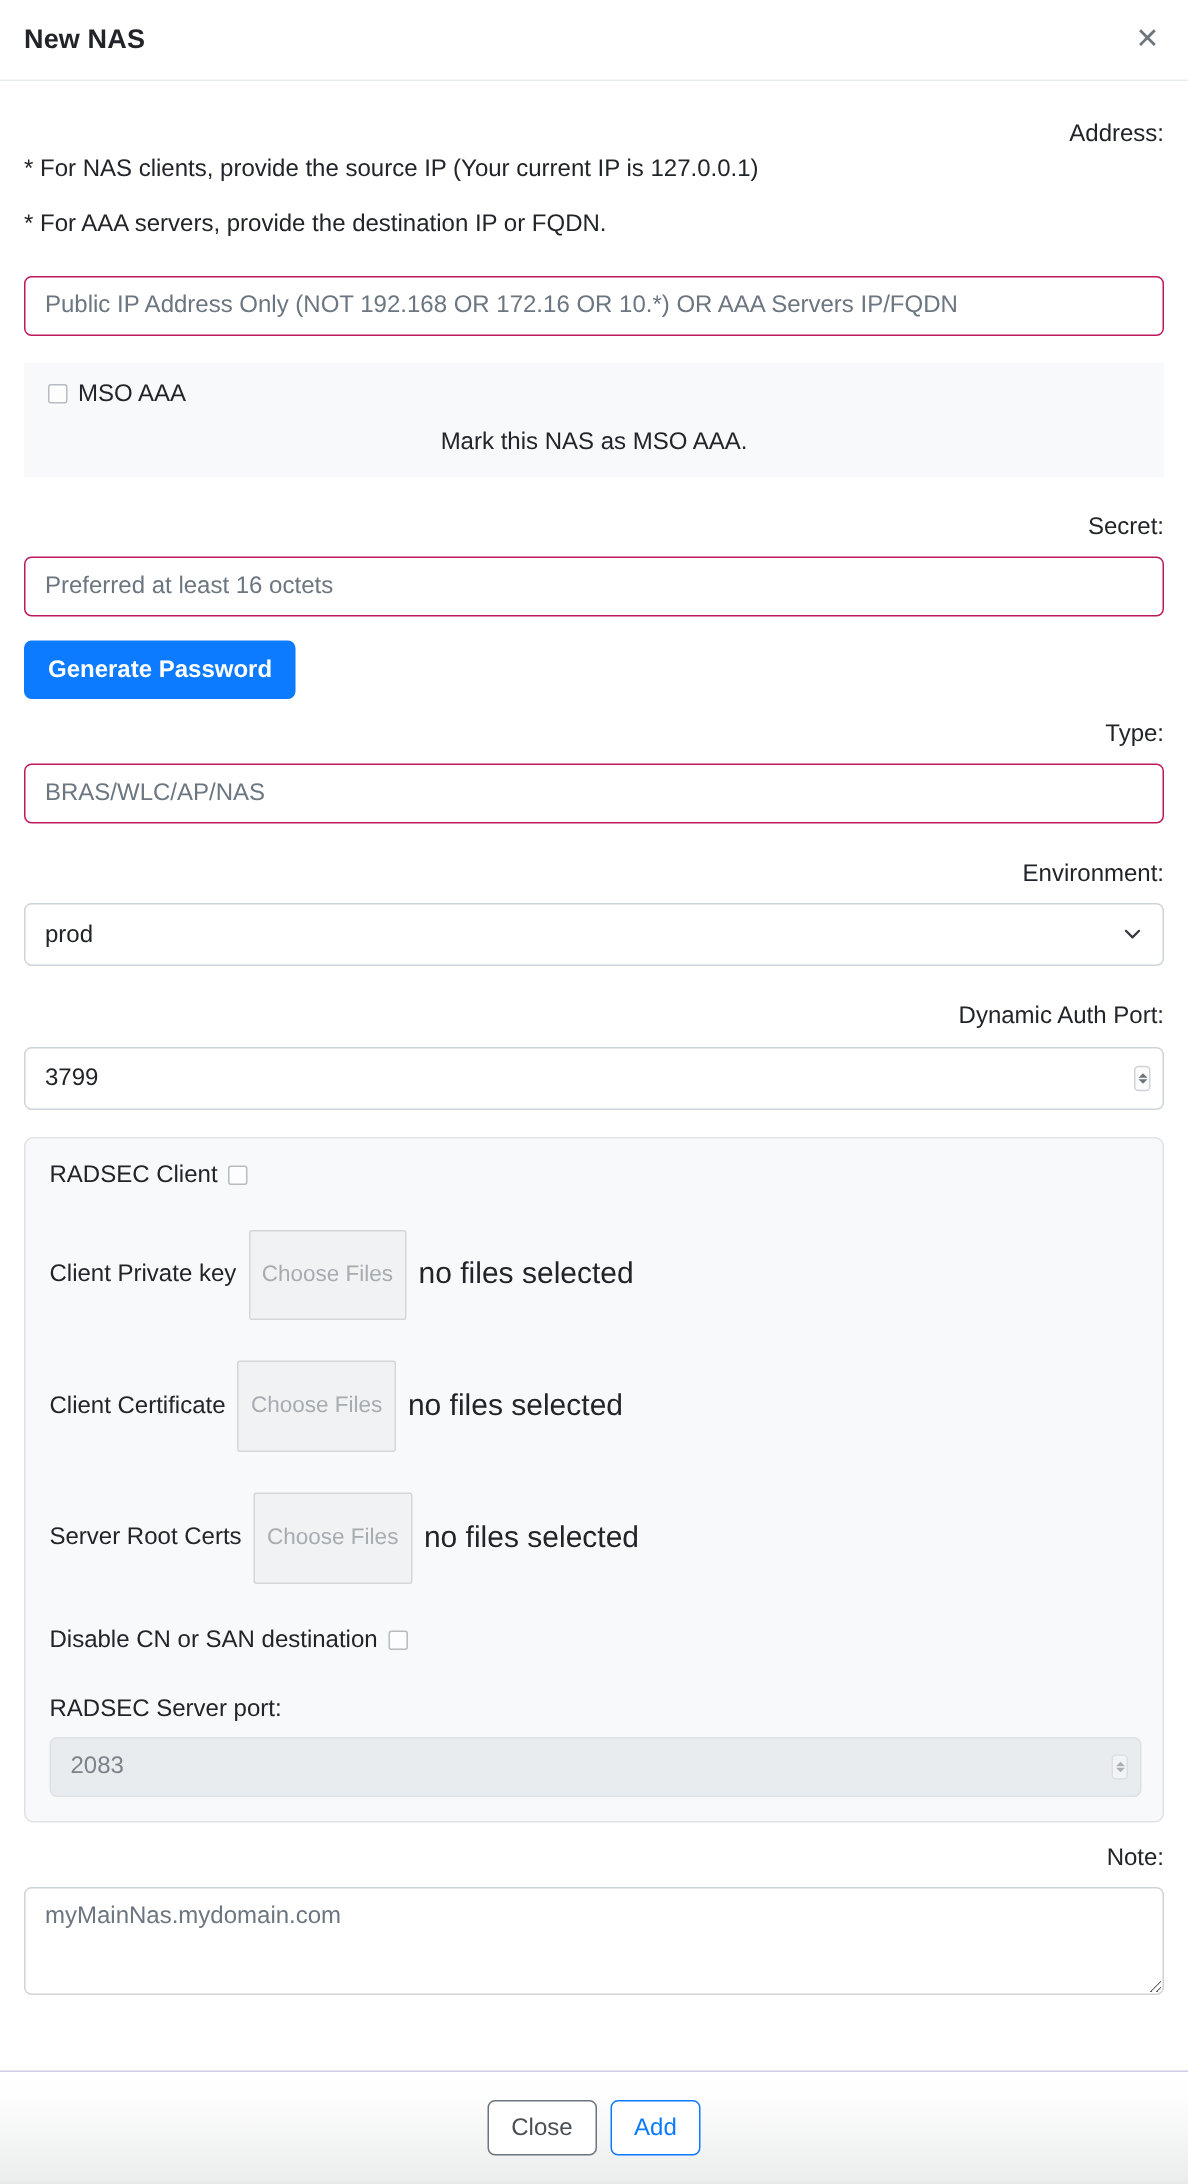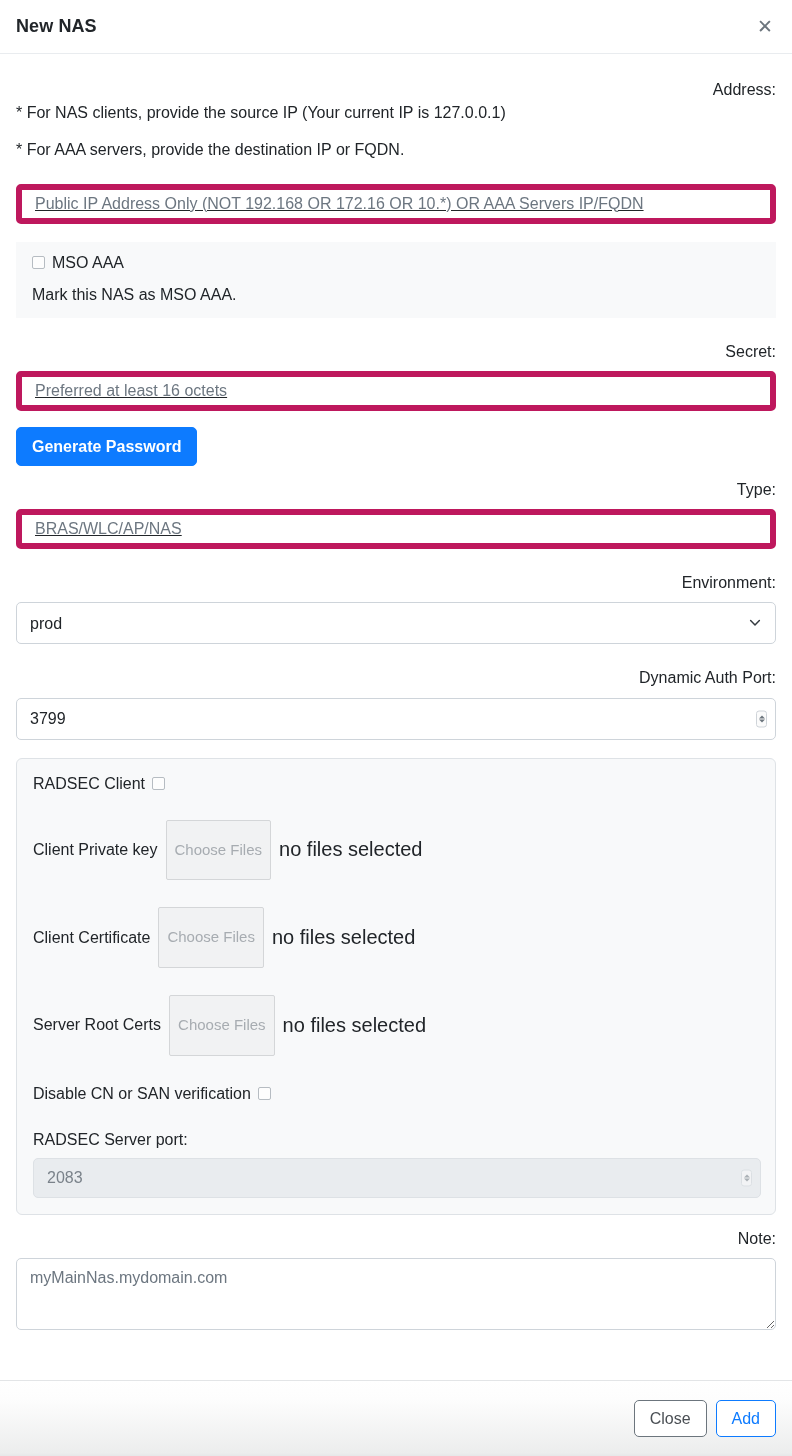--- a/index.html
+++ b/index.html
@@ -76,29 +76,28 @@
     color: #212529;
     line-height: 1.45;
     display: block;
   }
   .hint-gap { height: 14px; }
 
   .field-input {
     display: block;
     width: 760px;
     height: 40px;
-    border: 6px solid #be185d;
+    border: 1px solid #be185d;
     border-radius: 5px;
     background: #ffffff;
     font-size: 16px;
     color: #212529;
     padding: 0 13px;
     font-family: "Liberation Sans", sans-serif;
     outline: none;
-    text-decoration: underline;
   }
   .field-input::placeholder { color: #6c7680; opacity: 1; }
 
   
   .mso-block {
     width: 760px;
     background: #f8f9fa;
     padding: 12px 16px 14px 16px;
     margin-top: 18px;
   }
@@ -111,21 +110,21 @@
     width: 13px; height: 13px;
     appearance: none; -webkit-appearance: none;
     border: 1px solid #b6bcc2;
     border-radius: 2px;
     background: #fdfdfd;
     margin: 0;
     flex: 0 0 13px;
     cursor: pointer;
   }
   .mso-label { font-size: 16px; color: #212529; }
-  .mso-desc { font-size: 16px; color: #212529; margin-top: 14px; }
+  .mso-desc { font-size: 16px; color: #212529; margin-top: 14px; text-align: center; }
 
   .spacer-22 { height: 22px; }
   .spacer-16 { height: 16px; }
   .spacer-12 { height: 12px; }
   .spacer-8  { height: 8px; }
 
   .btn-generate {
     display: inline-block;
     background: #0d7bff;
     color: #ffffff;
@@ -290,21 +289,21 @@
   .note-area::placeholder { color: #6c7680; opacity: 1; }
 
   
   .modal-footer {
     flex: 0 0 76px;
     height: 76px;
     border-top: 1px solid #e3e5e7;
     background: linear-gradient(to bottom, #ffffff 0%, #fdfdfd 25%, #eceded 96%, #e6e7e8 100%);
     display: flex;
     align-items: center;
-    justify-content: flex-end;
+    justify-content: center;
     gap: 9px;
     padding: 16px 16px;
   }
   .btn-close {
     background: #ffffff;
     color: #4a4f54;
     border: 1px solid #6c757d;
     border-radius: 5px;
     font-size: 16px;
     padding: 8px 15px;
@@ -421,21 +420,21 @@
         <span class="no-files">no files selected</span>
       </div>
 
       <div class="file-row">
         <span class="file-row-label">Server Root Certs</span>
         <span class="choose-files">Choose Files</span>
         <span class="no-files">no files selected</span>
       </div>
 
       <div class="disable-cn-row">
-        <span>Disable CN or SAN verification</span>
+        <span>Disable CN or SAN destination</span>
         <input type="checkbox" class="cb" style="">
       </div>
 
       <div class="radsec-port-label">RADSEC Server port:</div>
       <div class="num-wrap-inner">
         <input class="field-number-disabled" type="text" disabled="" value="2083" style="">
         <span class="spinner spinner-dim">
           <i class="up"></i>
             <i class="down"></i>
         </span>

